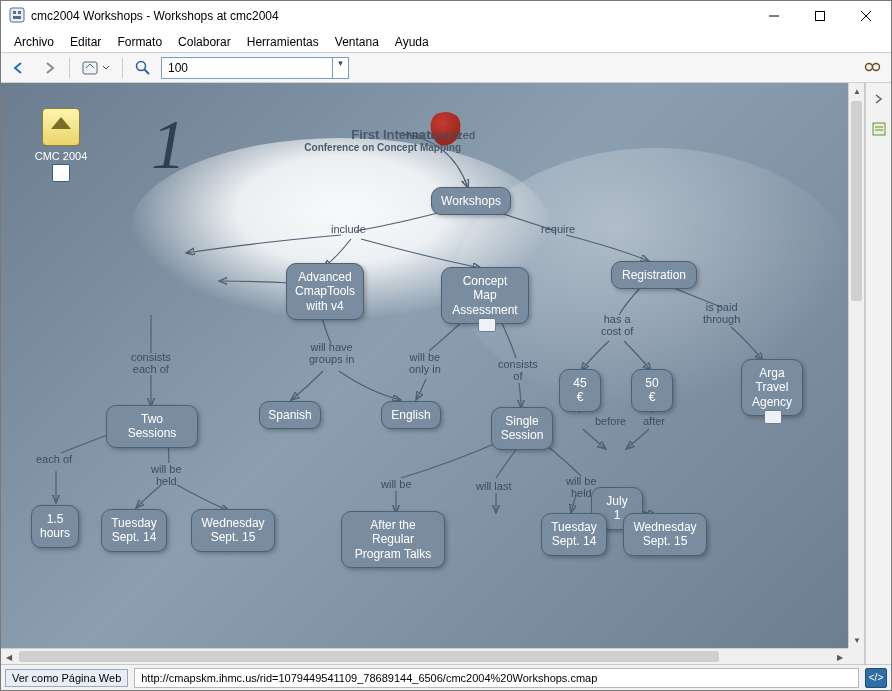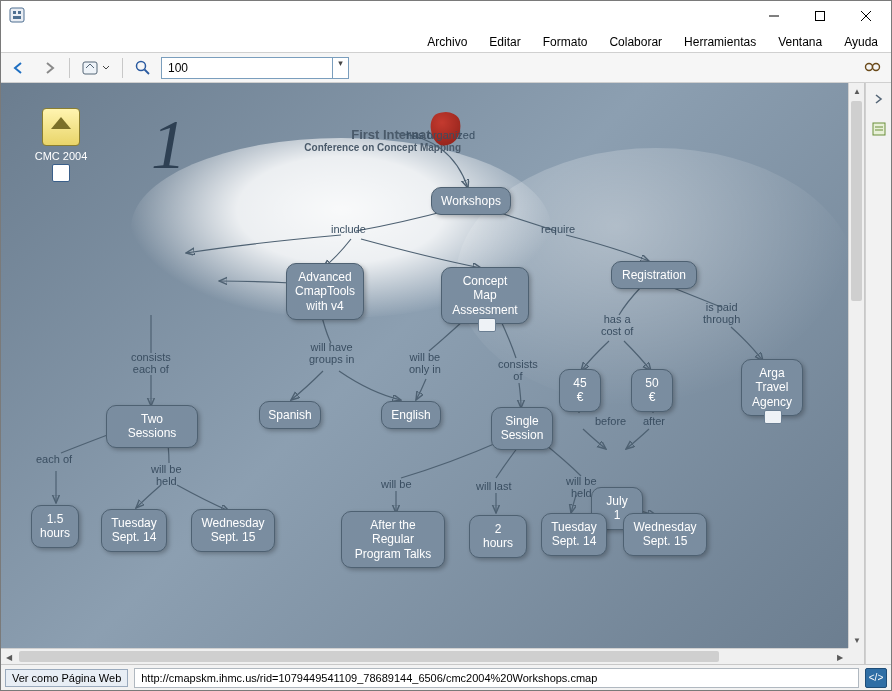--- a/index.html
+++ b/index.html
@@ -3,21 +3,21 @@
 <meta charset="utf-8">
 <style>
   * { box-sizing: border-box; }
   html, body { margin:0; padding:0; font-family: "Segoe UI", Tahoma, sans-serif; font-size:12px; background:#f0f0f0; }
   .window { width:892px; height:691px; background:#fff; border:1px solid #7a7a7a; display:flex; flex-direction:column; }
   .titlebar { height:30px; display:flex; align-items:center; justify-content:space-between; padding:0 2px 0 8px; background:#fff; }
   .titlebar-left { display:flex; align-items:center; gap:6px; }
   .title-text { font-size:12px; }
   .win-btns { display:flex; }
   .win-btn { width:46px; height:30px; display:flex; align-items:center; justify-content:center; }
-  .menubar { height:22px; display:flex; align-items:center; padding:0 6px; border-bottom:1px solid #d0d0d0; gap:8px;justify-content:flex-end; }
+  .menubar { height:22px; display:flex; align-items:center; padding:0 6px; border-bottom:1px solid #d0d0d0; gap:2px; }
   .menu-item { padding:2px 7px; cursor:default; }
   .toolbar { height:30px; display:flex; align-items:center; padding:2px 6px; gap:6px; border-bottom:1px solid #d0d0d0; background:#f6f6f6; }
   .tb-btn { width:24px; height:24px; display:flex; align-items:center; justify-content:center; border:1px solid transparent; border-radius:2px; }
   .tb-sep { width:1px; height:20px; background:#c8c8c8; margin:0 2px; }
   .zoom-combo { display:flex; border:1px solid #7a9ebd; background:#fff; height:22px; }
   .zoom-combo input { border:none; outline:none; width:170px; padding:0 6px; font-size:12px; }
   .zoom-combo .dd { width:16px; text-align:center; border-left:1px solid #7a9ebd; cursor:default; font-size:9px; color:#444; }
   .spacer { flex:1; }
   .sidetool { width:24px; height:24px; display:flex; align-items:center; justify-content:center; }
 
@@ -70,20 +70,21 @@
   <div class="titlebar">
     <div class="titlebar-left">
       <span>
         <svg width="16" height="16">
             <rect x="1" y="1" width="14" height="14" rx="2" fill="#eaeef4" stroke="#4e6f91"></rect>
             <rect x="4" y="4" width="3" height="3" fill="#4e6f91"></rect>
             <rect x="9" y="4" width="3" height="3" fill="#4e6f91"></rect>
             <rect x="4" y="9" width="8" height="3" fill="#4e6f91"></rect>
           </svg>
       </span>
+      <span class="title-text">cmc2004 Workshops - Workshops at cmc2004</span>
     </div>
     <div class="win-btns">
       <div class="win-btn">
           <svg width="10" height="10">
             <line x1="0" y1="5" x2="10" y2="5" stroke="#000"></line>
           </svg>
         </div>
       <div class="win-btn">
           <svg width="10" height="10">
             <rect x="0.5" y="0.5" width="9" height="9" fill="none" stroke="#000"></rect>
@@ -281,21 +282,20 @@
 
         <div class="node" style="left:30px; top:422px; width:48px; white-space:pre;">1.5
 hours</div>
         <div class="node" style="left:100px; top:426px; width:66px; white-space:pre;">Tuesday
 Sept. 14</div>
         <div class="node" style="left:190px; top:426px; width:84px; white-space:pre;">Wednesday
 Sept. 15</div>
         <div class="node" style="left:340px; top:428px; width:104px; white-space:pre;">After the
 Regular
 Program Talks</div>
-        <div class="node" style="left:468px; top:432px; width:58px;">2 hours</div>
         <div class="node" style="left:540px; top:430px; width:66px; white-space:pre;">Tuesday
 Sept. 14</div>
         <div class="node" style="left:622px; top:430px; width:84px; white-space:pre;">Wednesday
 Sept. 15</div>
       </div>
 
       <div class="scroll-v">
         <div class="sc-btn" style="top:0;">▲</div>
         <div class="thumb-v"></div>
         <div class="sc-btn" style="bottom:0;">▼</div>

